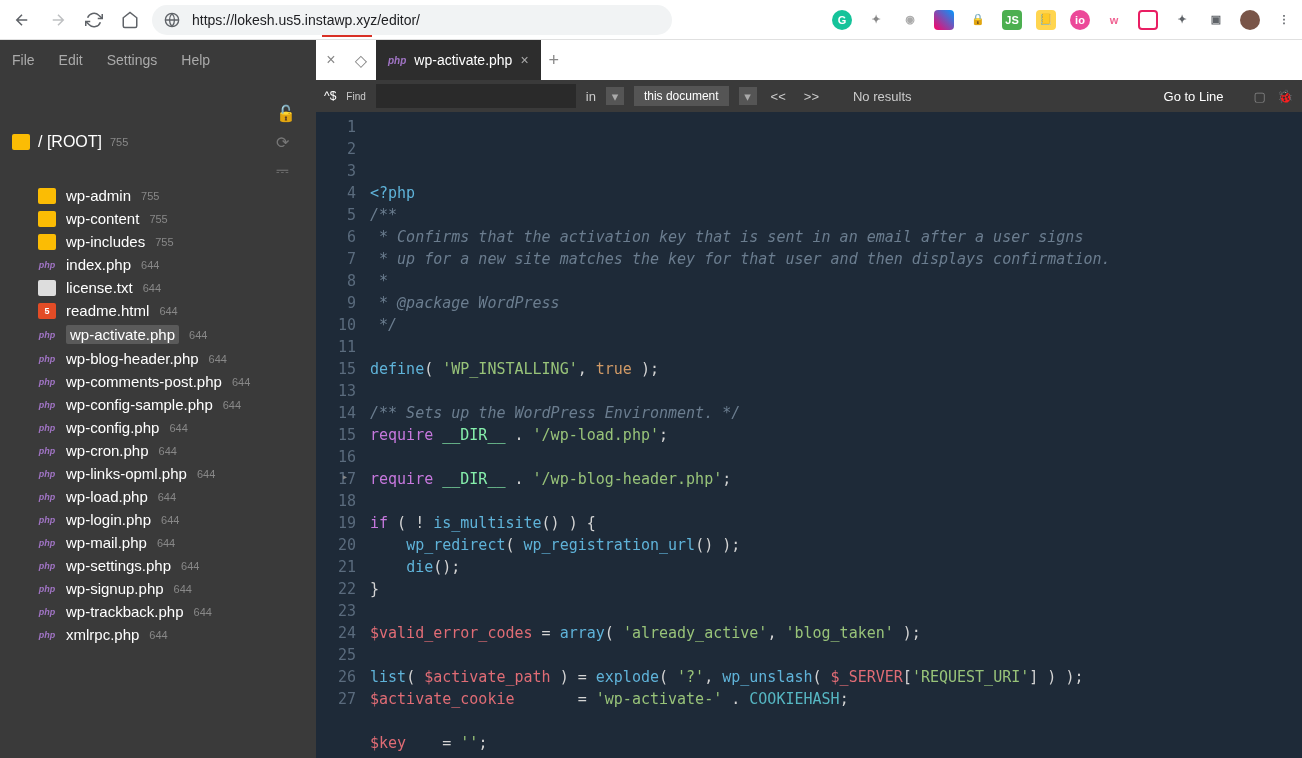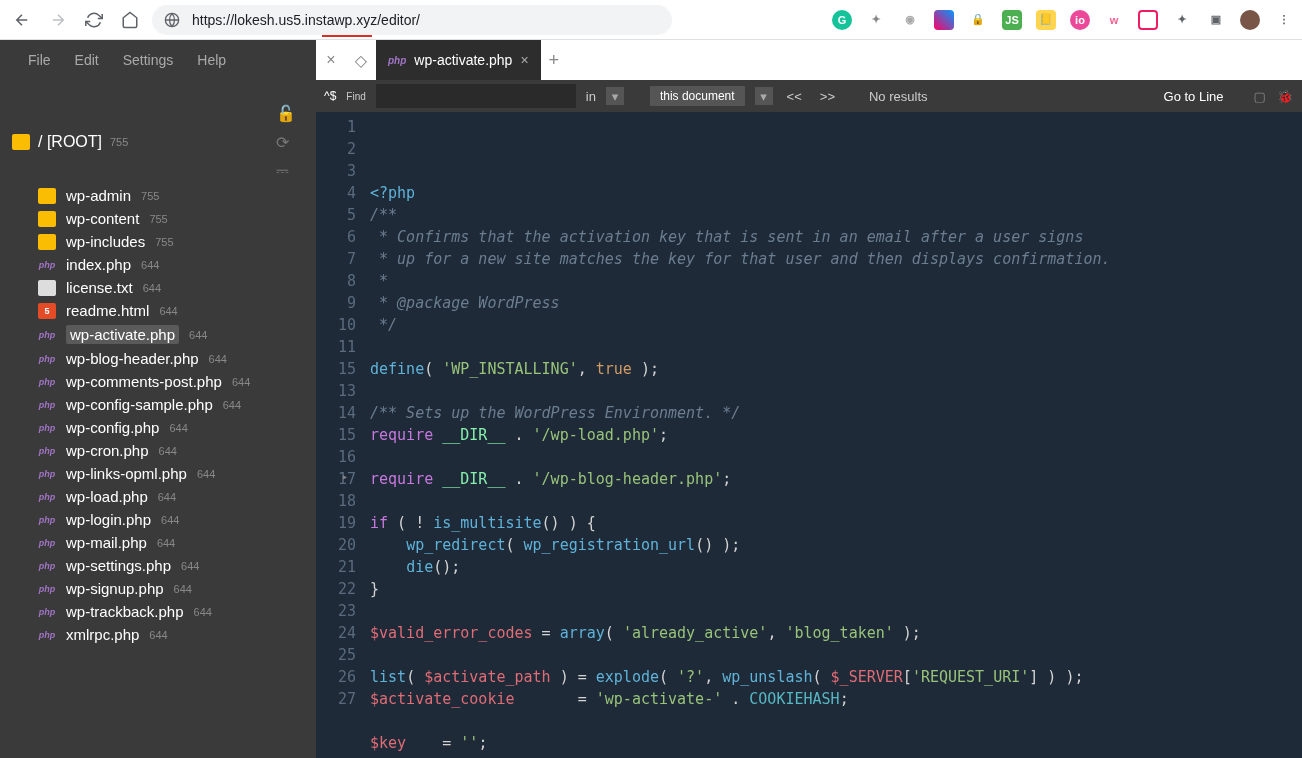--- a/index.html
+++ b/index.html
@@ -9,21 +9,21 @@
 .nav-btn { width: 28px; height: 28px; display: flex; align-items: center; justify-content: center; border-radius: 50%; cursor: pointer; color: #5f6368; }
 .url-bar { flex: 1; max-width: 520px; height: 30px; background: #f1f3f4; border-radius: 15px; display: flex; align-items: center; padding: 0 12px; gap: 12px; }
 .url-bar input { border: none; background: transparent; flex: 1; font-size: 14px; color: #202124; outline: none; }
 .url-underline { position: absolute; bottom: -2px; left: 0; height: 2px; background: #d93025; }
 .ext-icons { display: flex; gap: 14px; align-items: center; margin-left: auto; }
 .ext-icon { width: 20px; height: 20px; border-radius: 4px; display: flex; align-items: center; justify-content: center; font-size: 11px; font-weight: bold; cursor: pointer; }
 
 .app { display: flex; height: calc(100vh - 40px); }
 
 .sidebar { width: 316px; background: #3a3a3a; display: flex; flex-direction: column; }
-.menubar { height: 40px; display: flex; align-items: center; padding: 0 28px; gap: 24px; text-align: right; }
+.menubar { height: 40px; display: flex; align-items: center; padding: 0 12px; gap: 24px; text-align: right; }
 .menu-item { color: #aaa; font-size: 14px; cursor: pointer; }
 
 .file-tree { flex: 1; overflow-y: auto; padding: 20px 0 0 0; }
 .root-row { display: flex; align-items: center; padding: 4px 12px; gap: 8px; }
 .root-label { color: #fff; font-size: 16px; font-weight: 500; }
 .perm-badge { color: #888; font-size: 11px; margin-left: 0; }
 .tree-actions { margin-left: auto; display: flex; flex-direction: column; gap: 10px; padding-right: 8px; }
 .tree-action { color: #777; cursor: pointer; }
 
 .file-row { display: flex; align-items: center; padding: 3px 12px 3px 38px; gap: 10px; cursor: pointer; }
@@ -40,21 +40,21 @@
 .tab-ctrl { width: 18px; height: 18px; display: flex; align-items: center; justify-content: center; color: #888; cursor: pointer; margin: 0 6px; }
 .tab { height: 40px; background: #2d2d2d; color: #fff; display: flex; align-items: center; padding: 0 12px; gap: 8px; font-size: 14px; }
 .tab .php-tag { color: #a074c4; font-size: 10px; font-style: italic; font-weight: bold; }
 .tab-close { color: #aaa; cursor: pointer; }
 .tab-add { color: #888; margin-left: 8px; cursor: pointer; font-size: 18px; }
 
 .find-bar { height: 32px; background: #3a3a3a; display: flex; align-items: center; padding: 0 8px; gap: 10px; font-size: 13px; color: #ccc; }
 .find-shortcut { color: #fff; font-size: 12px; }
 .find-label { font-size: 10px; }
 .find-input { background: #2a2a2a; border: none; height: 24px; width: 200px; color: #fff; padding: 0 6px; }
-.find-scope { background: #555; color: #fff; padding: 3px 10px; font-size: 12px; margin-left: 16px; }
+.find-scope { background: #555; color: #fff; padding: 3px 10px; font-size: 12px; }
 .find-dd { width: 18px; height: 18px; background: #555; display: flex; align-items: center; justify-content: center; color: #aaa; }
 .find-nav { color: #ccc; cursor: pointer; padding: 0 4px; }
 .find-results { color: #ccc; font-size: 13px; }
 .goto-line { margin-left: auto; color: #fff; font-size: 13px; cursor: pointer; }
 .right-icons { display: flex; gap: 12px; margin-left: 20px; }
 .right-icon { color: #888; cursor: pointer; }
 
 .code-area { flex: 1; display: flex; overflow: auto; background: #1e2a38; font-family: 'Consolas', 'Monaco', monospace; font-size: 15px; line-height: 22px; }
 .gutter { width: 50px; text-align: right; padding: 4px 10px 4px 0; color: #5a6b7d; user-select: none; }
 .code { flex: 1; padding: 4px 0 4px 4px; white-space: pre; color: #d4d4d4; position: relative; }

